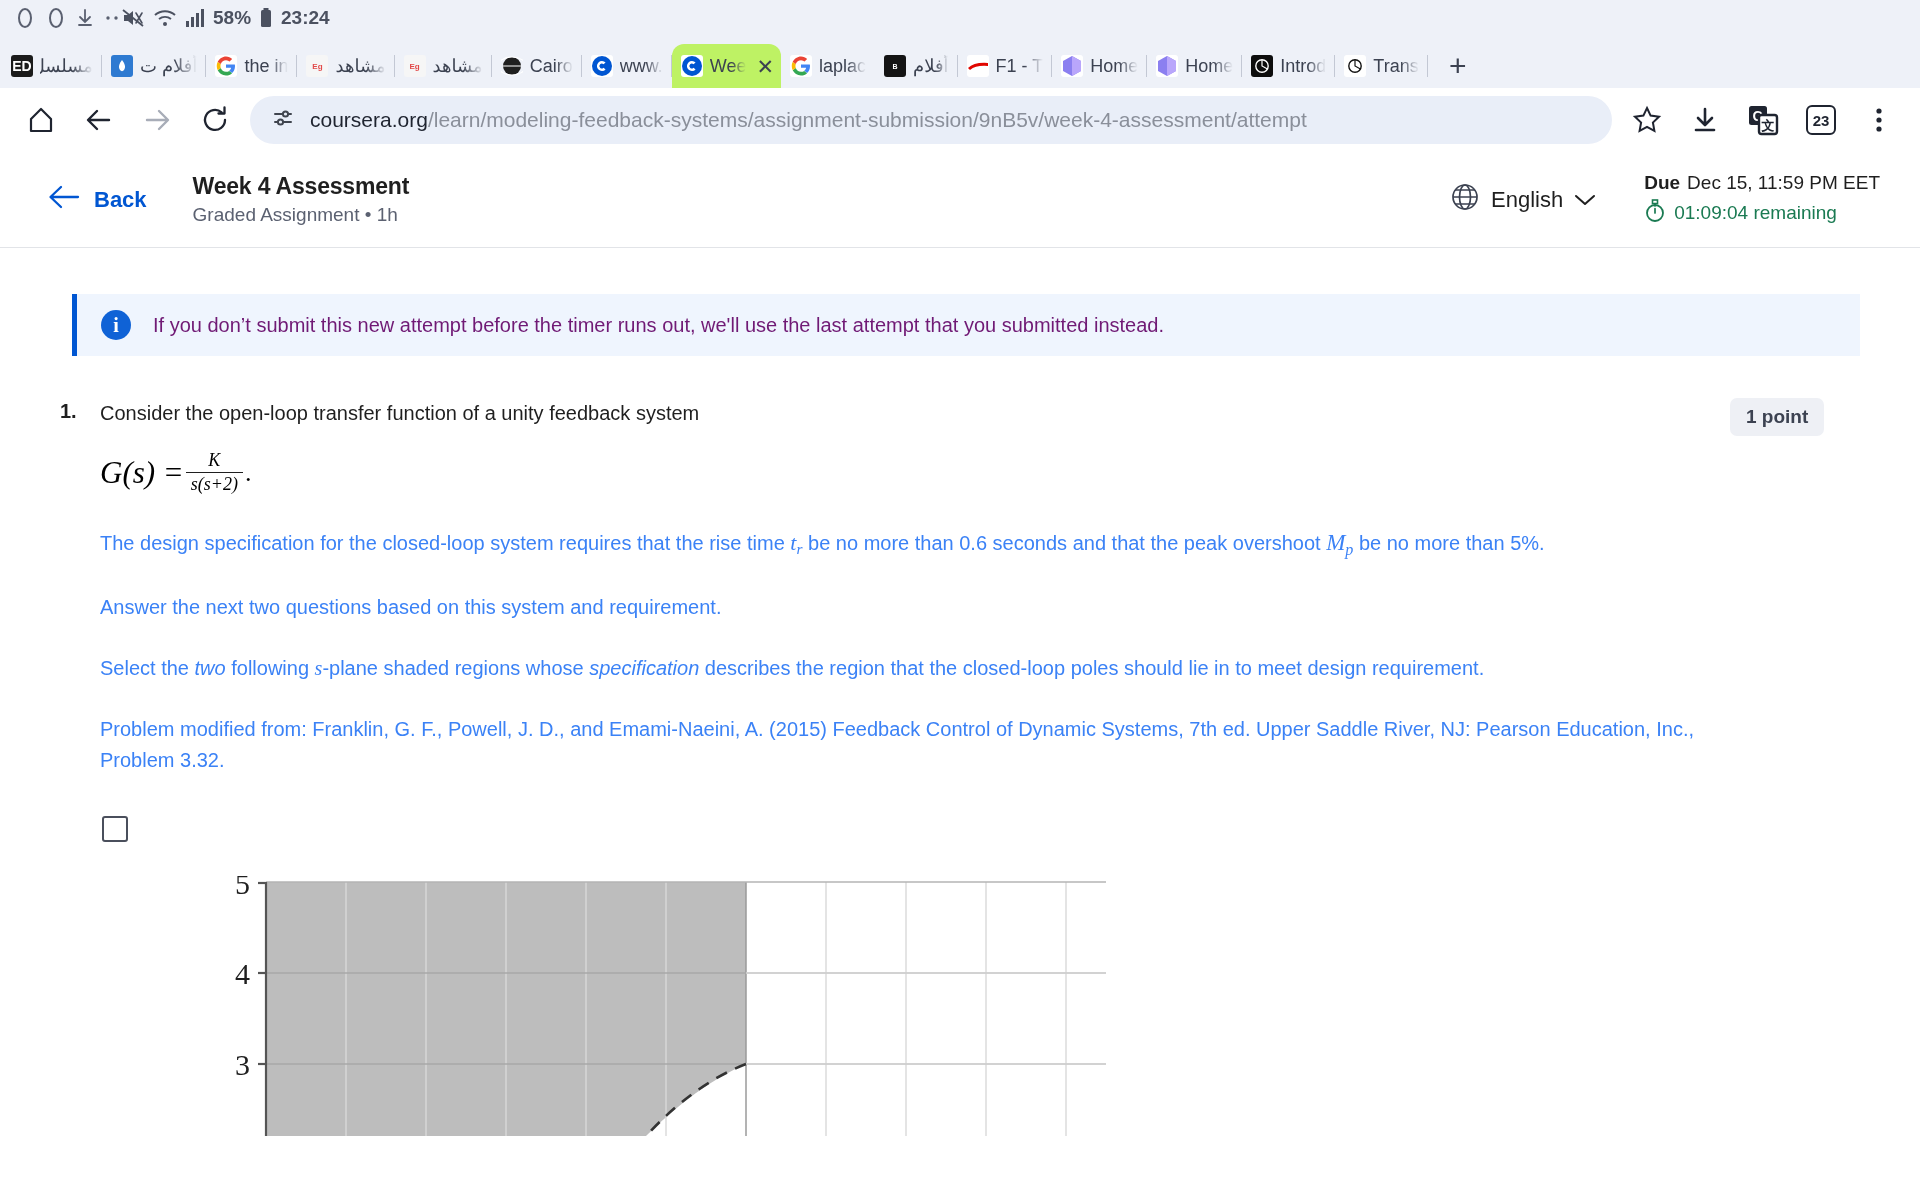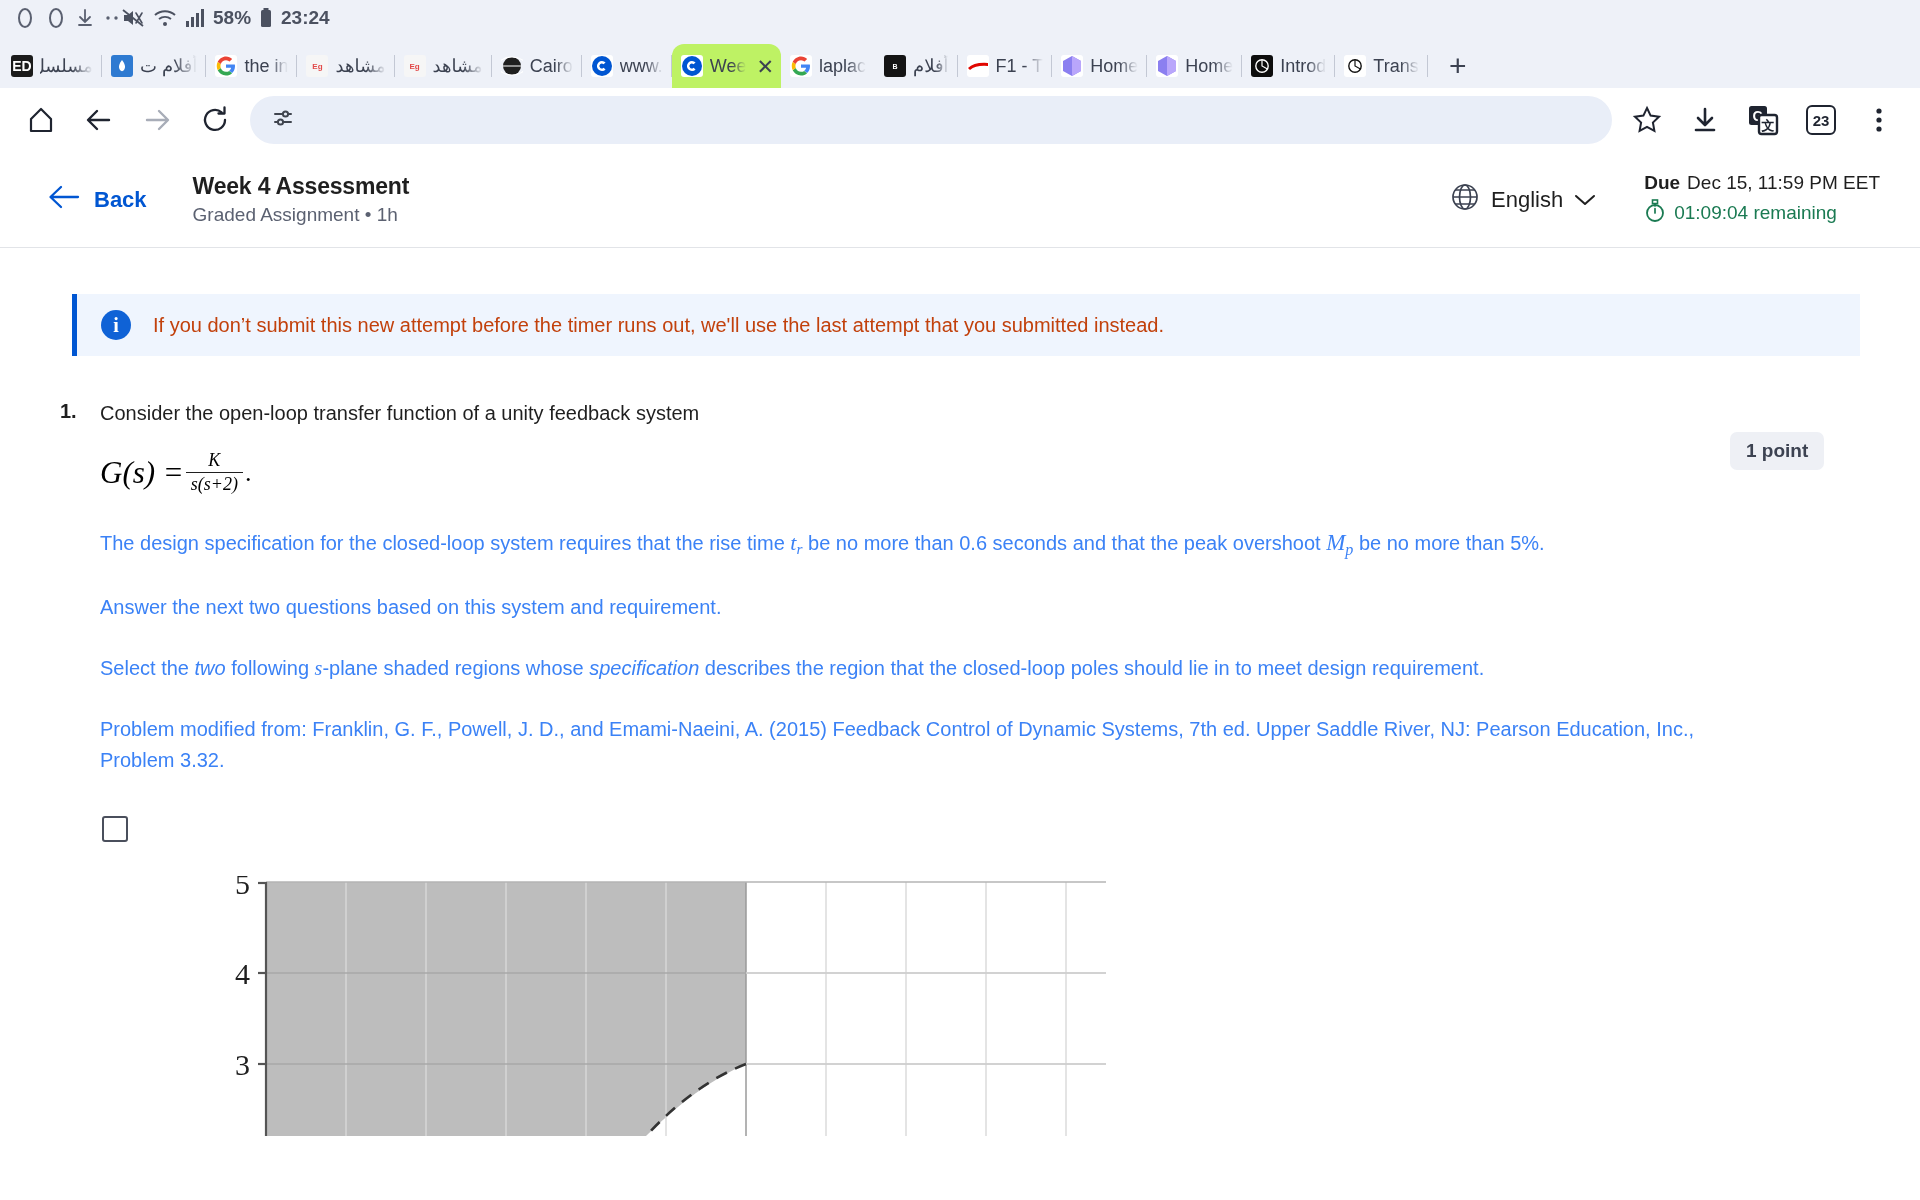--- a/index.html
+++ b/index.html
@@ -160,31 +160,31 @@
     gap: 22px;
     padding: 16px 24px;
   }
   .notice-icon {
     width: 30px; height: 30px; border-radius: 50%;
     background: #0f62d6; color: #fff;
     display: flex; align-items: center; justify-content: center;
     font-size: 20px; font-weight: 700; font-family: "Liberation Serif", serif;
     flex: 0 0 auto;
   }
-  .notice-text { font-size: 20px; color: #c2410c; }
+  .notice-text { font-size: 20px; color: #701a75; }
 
   .question { display: flex; margin: 42px 0 0 0; padding: 0 48px 0 60px; }
   .q-num { font-size: 20px; font-weight: 700; color: #1f1f1f; width: 40px; flex: 0 0 40px; padding-top: 2px; }
   .q-body { flex: 1 1 auto; max-width: 1600px; }
   .q-points {
     flex: 0 0 auto; margin-left: 30px;
     background: #eef0f5; color: #3c4251;
     font-size: 19px; font-weight: 600;
     border-radius: 7px; padding: 14px 16px;
-    height: 38px; display: flex; align-items: center; margin-top: 34px;
+    height: 38px; display: flex; align-items: center;
   }
   .q-stem { font-size: 20px; color: #1f1f1f; line-height: 1.5; }
   .q-para { font-size: 20px; color: #3b82f6; line-height: 1.55; margin-top: 30px; }
 
   
   .mathline { margin: 22px 0 0 0; font-family: "Liberation Serif", serif; }
   .math-disp { font-size: 31px; font-style: italic; display: inline-flex; align-items: center; }
   .frac {
     display: inline-flex; flex-direction: column;
     vertical-align: middle; text-align: center;
@@ -431,20 +431,21 @@
   </div>
 
   <div class="omnibox">
     <span>
       <svg width="26" height="26" viewBox="0 0 26 26">
           <path d="M5 9 h7 M18 9 h3 M5 17 h3 M13 17 h8" stroke="#40454f" stroke-width="2" stroke-linecap="round"></path>
           <circle cx="15.5" cy="9" r="2.6" fill="none" stroke="#40454f" stroke-width="2"></circle>
           <circle cx="10.5" cy="17" r="2.6" fill="none" stroke="#40454f" stroke-width="2"></circle>
         </svg>
     </span>
+    <span class="omnibox-url"><b>coursera.org</b><span>/learn/modeling-feedback-systems/assignment-submission/9nB5v/week-4-assessment/attempt</span></span>
   </div>
 
   <div class="tb-right">
     <div class="tb-btn">
       <svg width="32" height="32" viewBox="0 0 32 32">
           <path d="M16 4 l3.6 7.6 8.4 1.1 -6.1 5.8 1.5 8.3 -7.4 -4 -7.4 4 1.5 -8.3 -6.1 -5.8 8.4 -1.1z" fill="none" stroke="#1f2430" stroke-width="2"></path>
         </svg>
     </div>
     <div class="tb-btn">
       <svg width="30" height="30" viewBox="0 0 30 30">

